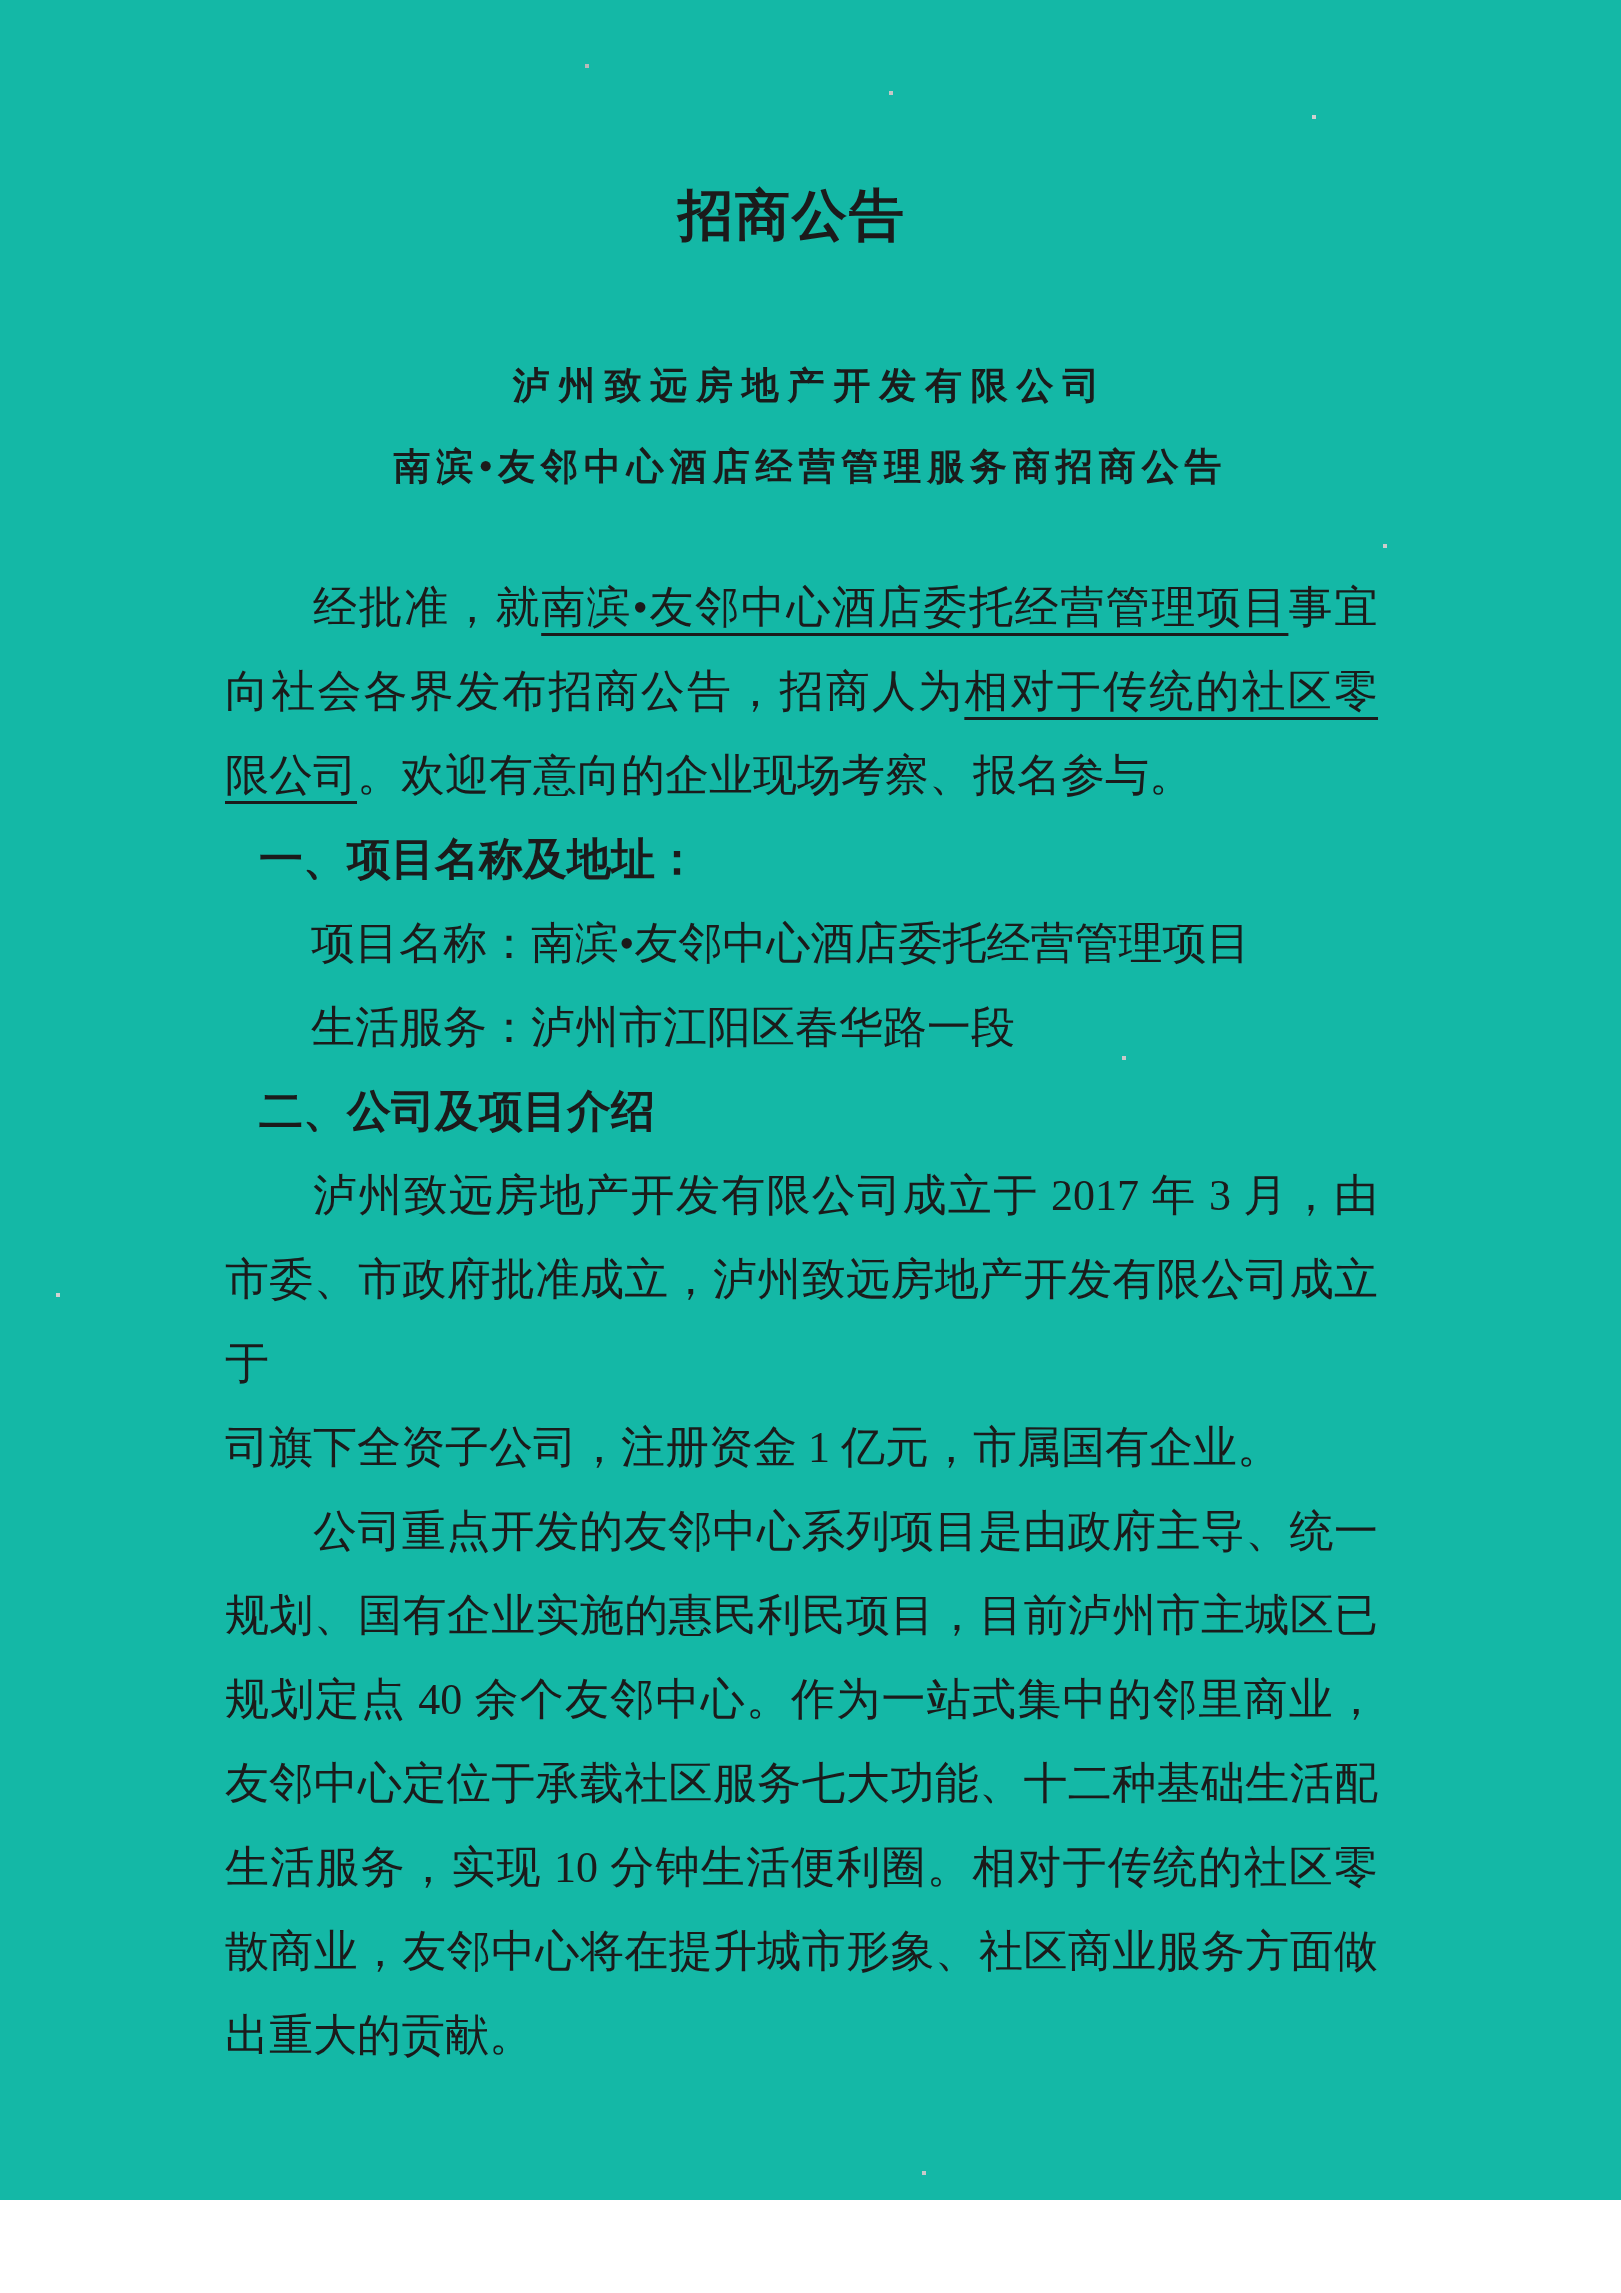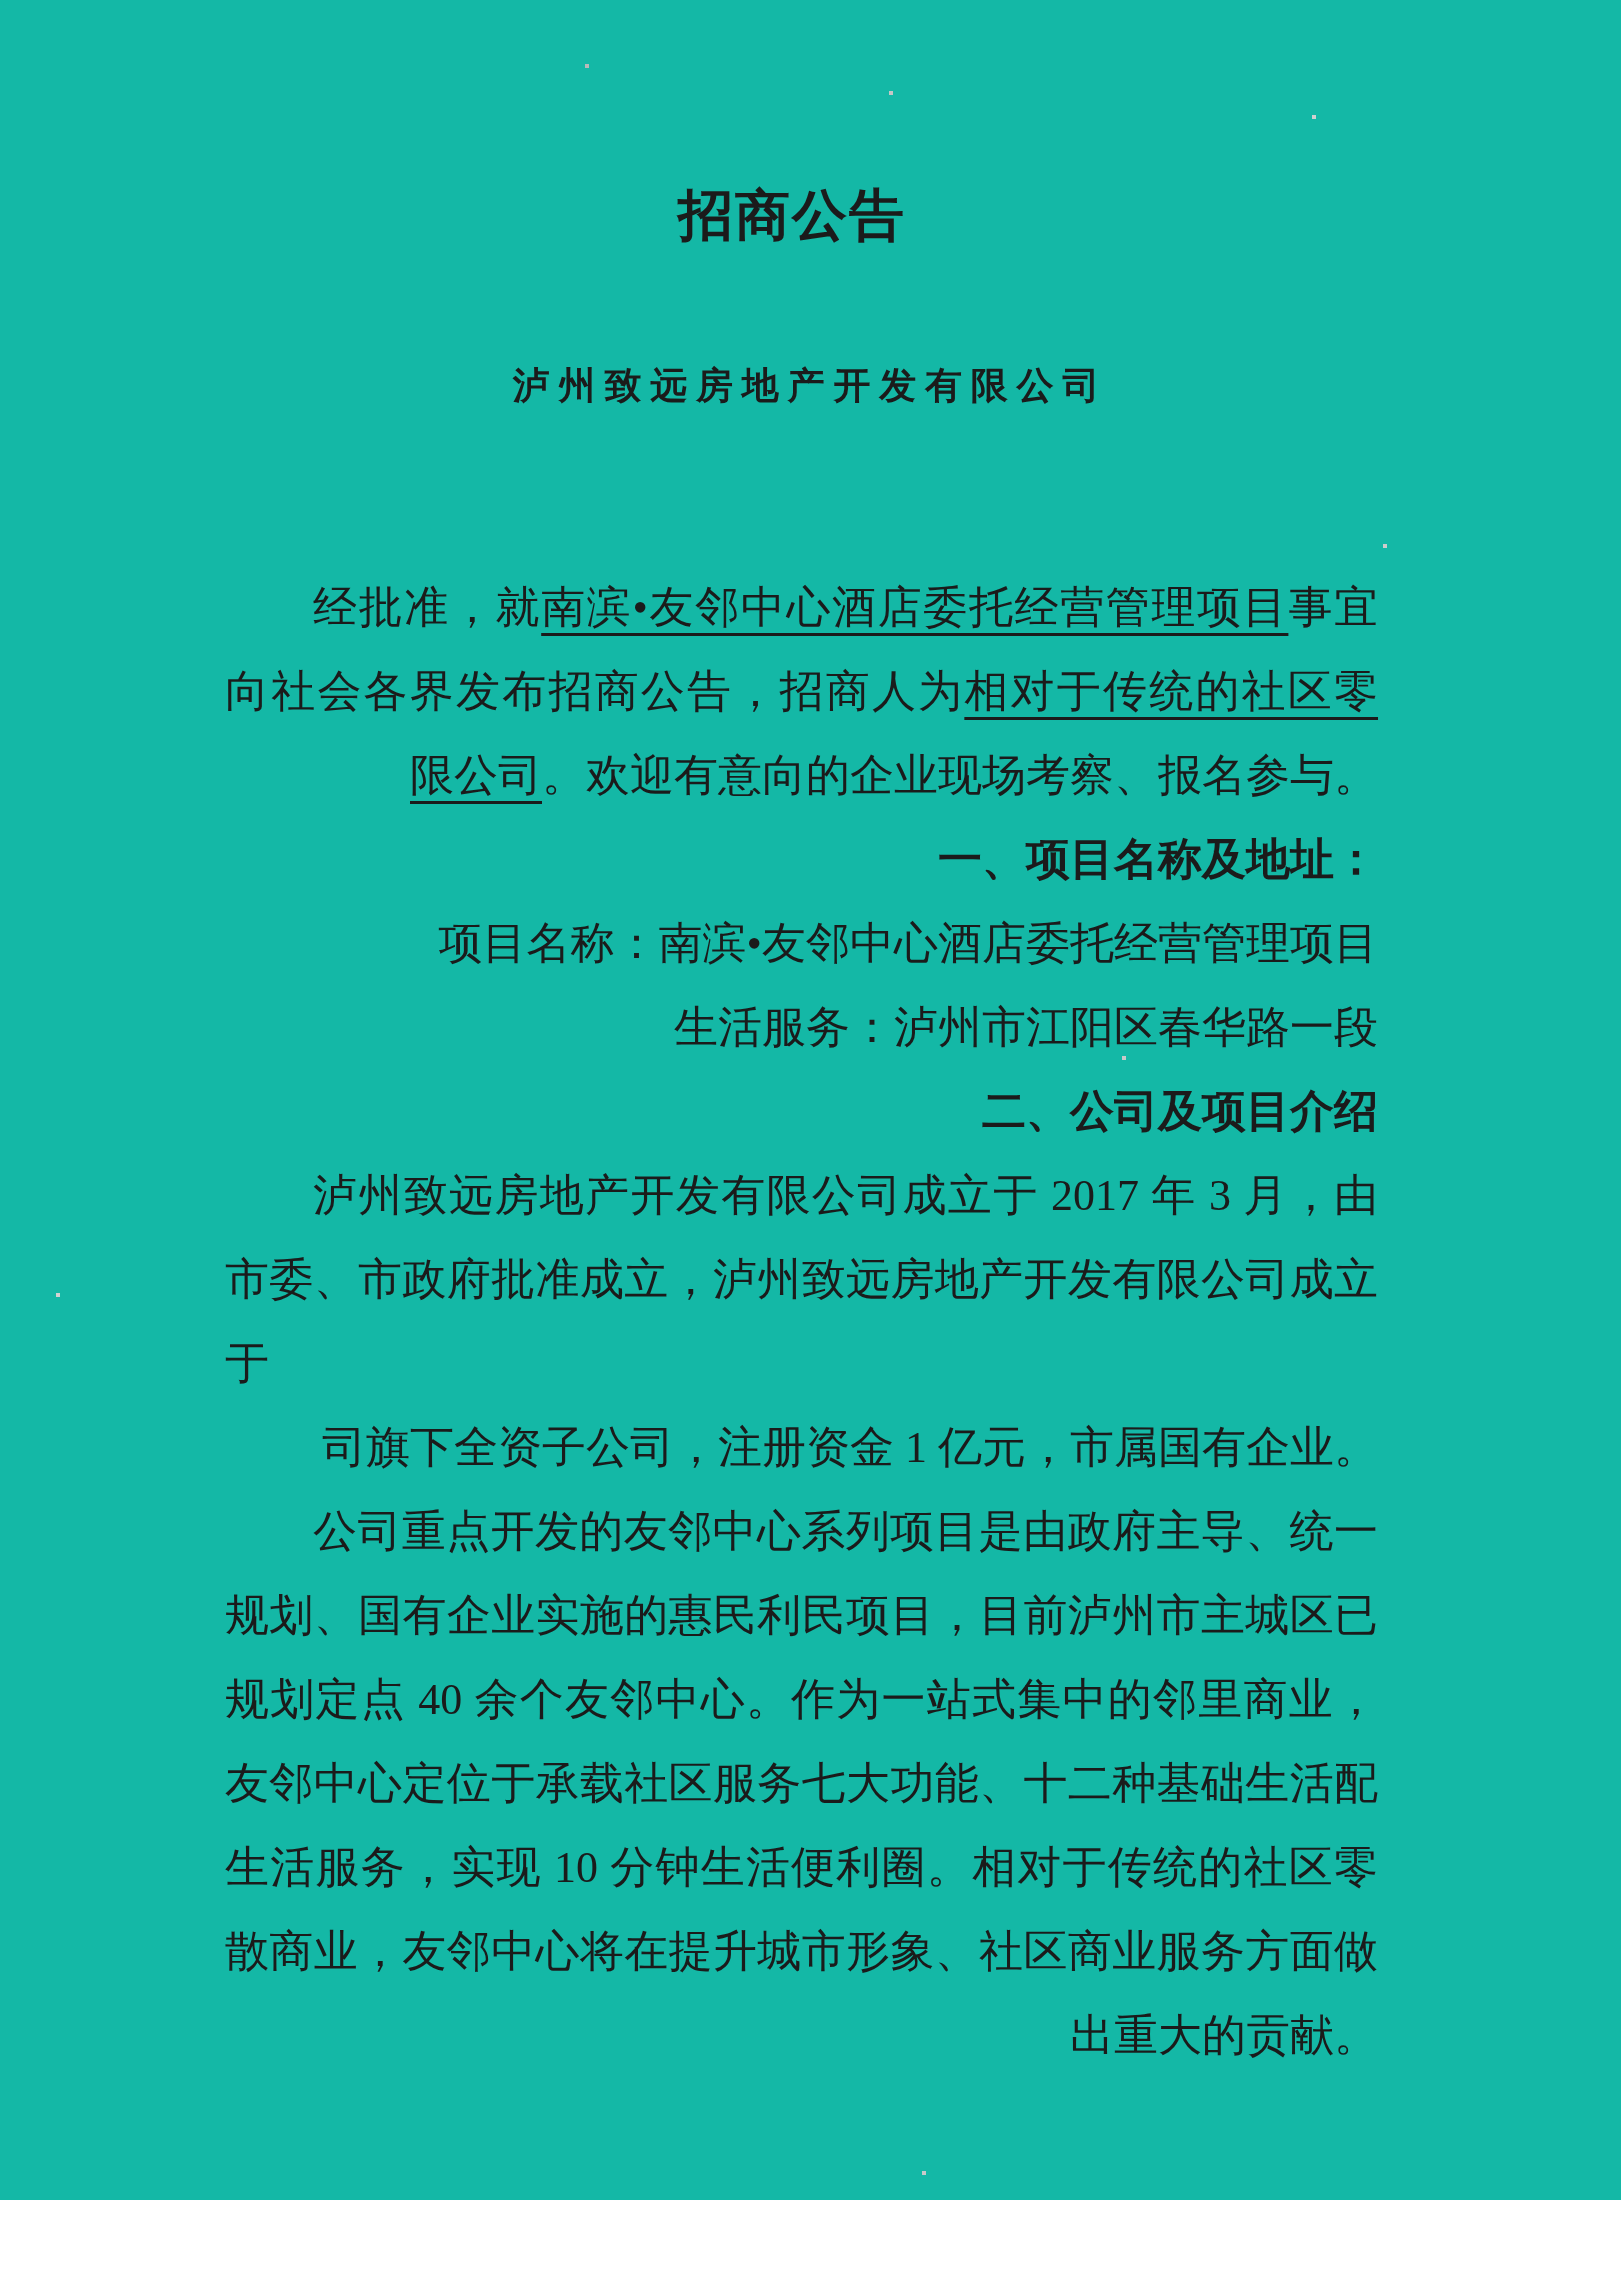--- a/index.html
+++ b/index.html
@@ -37,21 +37,21 @@
   .sub1 { top: 365px; letter-spacing: 8.8px; }
   .sub2 { top: 446px; letter-spacing: 5.9px; }
   .bodytext {
     position: absolute;
     left: 225px;
     top: 566px;
     width: 1153px;
     font-size: 44px;
     line-height: 84px;
   }
-  .line { margin: 0; white-space: normal; text-align: right; }
+  .line { margin: 0; white-space: normal; }
   .just { text-align: justify; text-align-last: justify; }
   .indent { text-indent: 88px; }
   .hd { font-weight: 700; padding-left: 34px; }
   .item { padding-left: 86px; }
   .u {
     text-decoration: underline;
     text-underline-offset: 10.8px;
     text-decoration-thickness: 2.9px;
   }
   .noise {
@@ -71,20 +71,21 @@
 </style>
 </head>
 <body>
 
 <div class="page">
   <div class="noise"></div>
 
   <h1 class="title">招商公告</h1>
 
   <h2 class="sub sub1">泸州致远房地产开发有限公司</h2>
+  <h2 class="sub sub2">南滨•友邻中心酒店经营管理服务商招商公告</h2>
 
   <div class="bodytext">
 
     <div class="line just indent"><span>经批准，就</span><span class="u">南滨•友邻中心酒店委托经营管理项目</span><span>事宜</span></div>
 
     <div class="line just"><span>向社会各界发布招商公告，招商人为</span><span class="u">相对于传统的社区零</span></div>
 
     <div class="line"><span class="u">限公司</span><span>。欢迎有意向的企业现场考察、报名参与。</span></div>
 
     <div class="line hd">一、项目名称及地址：</div>

